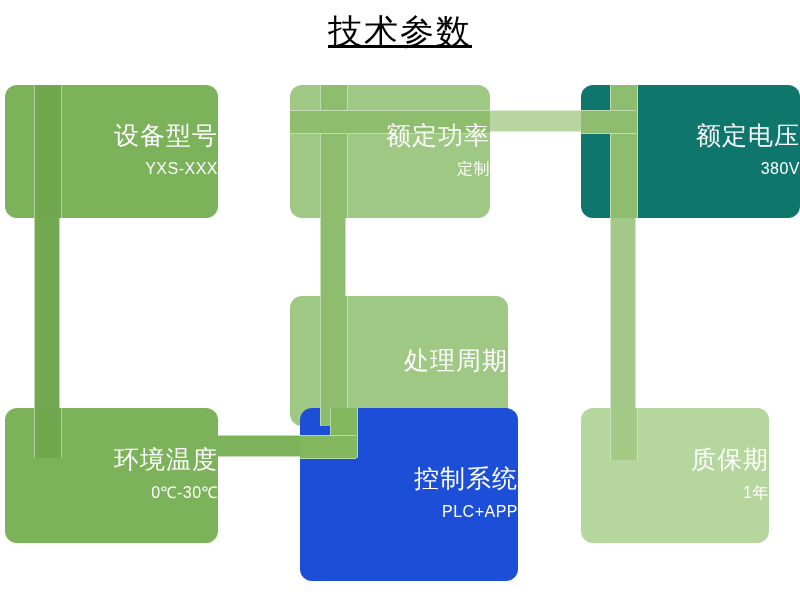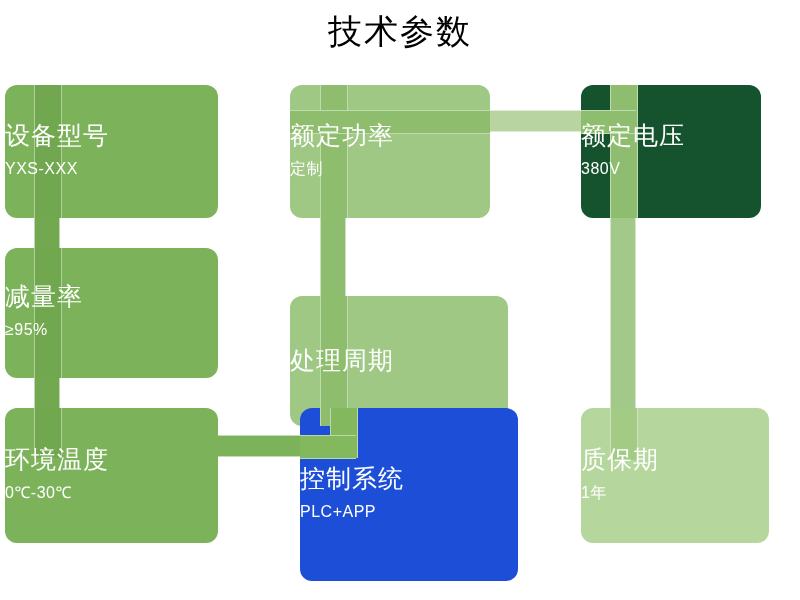--- a/index.html
+++ b/index.html
@@ -26,20 +26,21 @@
     position: absolute;
     left: 0;
     top: 10px;
     width: 800px;
     text-align: center;
     font-size: 34px;
     line-height: 44px;
     color: #000000;
     letter-spacing: 2px;
     font-family: "Liberation Serif", "DejaVu Serif", serif;
+    text-decoration: underline;
   }
 
   
   .connector {
     position: absolute;
     box-sizing: border-box;
   }
   .connector.v {
     border-left: 1px solid rgba(255,255,255,0.55);
     border-right: 1px solid rgba(255,255,255,0.55);
@@ -54,21 +55,21 @@
     position: absolute;
     border-radius: 12px;
     box-sizing: border-box;
     overflow: hidden;
   }
   .card .card-inner {
     position: absolute;
     left: 0; top: 0; right: 0; bottom: 0;
     display: flex;
     flex-direction: column;
-    align-items: flex-start;
+    align-items: flex-end;
     justify-content: center;
   }
   .card-title {
     color: #ffffff;
     font-size: 25px;
     line-height: 34px;
     letter-spacing: 1px;
     position: relative;
     z-index: 3;
     font-family: "Liberation Serif", "DejaVu Serif", serif;
@@ -127,36 +128,29 @@
 
   <div class="card" style="left:290px; top:85px; width:200px; height:133px; background:#9ec883;">
     <div class="card-stripe" style="left:30px; width:26px; background:#8dbd6d;"></div>
     <div class="card-stripe-h" style="top:25px; height:22px; background:#8dbd6d;"></div>
     <div class="card-inner">
       <div class="card-title">额定功率</div>
       <div class="card-value">定制</div>
     </div>
   </div>
 
-  <div class="card" style="left:581px; top:85px; width:180px; height:133px; background:#14532d;">
+  <div class="card" style="left:581px; top:85px; width:219px; height:133px; background:#0f766e;">
     <div class="card-stripe" style="left:29px; width:26px; background:#8fbd6f;"></div>
     <div class="card-stripe-h" style="top:25px; height:22px; width:55px; left:0; right:auto; background:#8fbd6f;"></div>
     <div class="card-inner">
       <div class="card-title">额定电压</div>
       <div class="card-value">380V</div>
     </div>
   </div>
 
-  <div class="card" style="left:5px; top:248px; width:213px; height:130px; background:#7cb35a;">
-    <div class="card-stripe" style="left:29px; width:26px; background:#71a74e;"></div>
-    <div class="card-inner">
-      <div class="card-title">减量率</div>
-      <div class="card-value">≥95%</div>
-    </div>
-  </div>
 
   <div class="card" style="left:290px; top:248px; width:218px; height:130px; background:#9ec883;margin-top:48px;">
     <div class="card-stripe" style="left:30px; width:26px; background:#8dbd6d;"></div>
     <div class="card-inner">
       <div class="card-title">处理周期</div>
     </div>
   </div>
 
 
   <div class="card" style="left:5px; top:408px; width:213px; height:135px; background:#7cb35a;">

